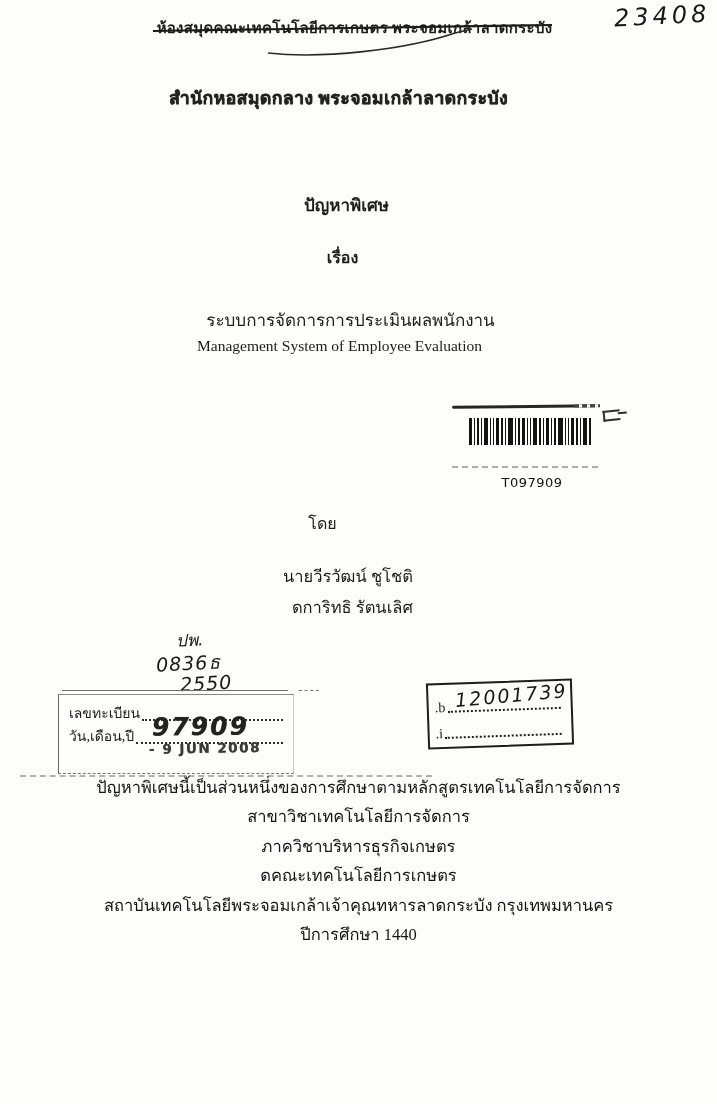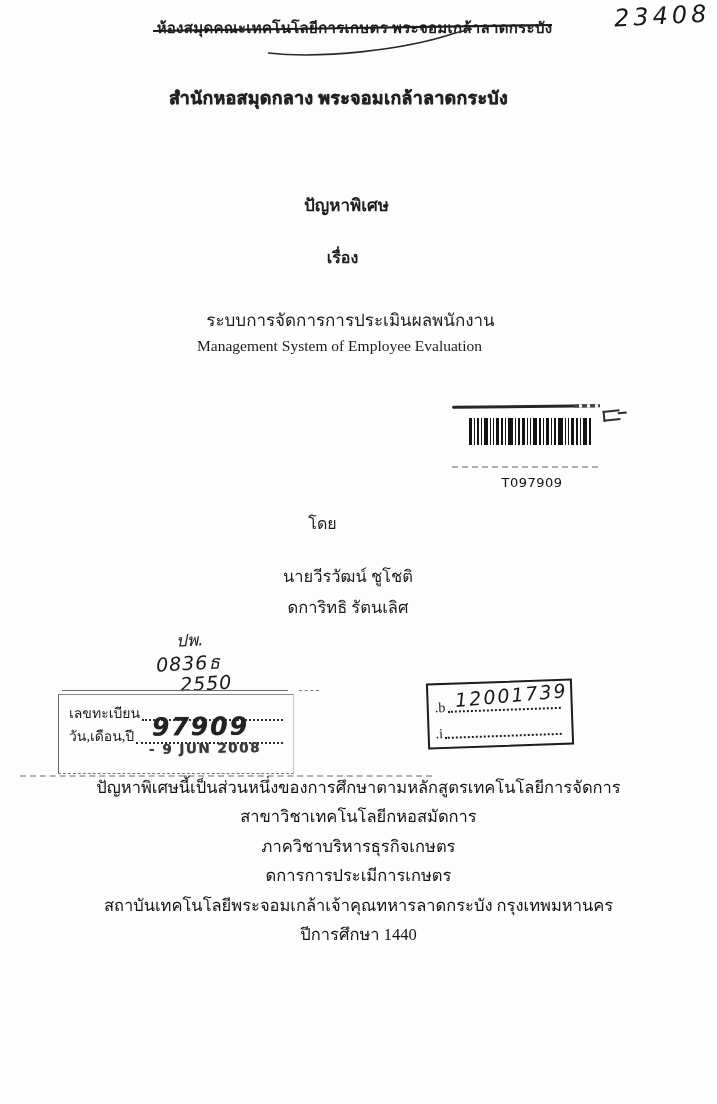--- a/index.html
+++ b/index.html
@@ -37,21 +37,21 @@
   .bars{position:absolute;left:17px;top:19px;height:27px;display:flex;align-items:stretch;}
   .bars div{background:#141414;margin-right:2px;}
   .barcode-label{position:absolute;left:17px;top:40px;width:126px;text-align:center;
     font-family:"DejaVu Sans","Liberation Sans",sans-serif;font-size:13px;letter-spacing:.5px;color:#111;margin-top:36px;}
   .barcode-dashline{position:absolute;left:0;top:67px;width:146px;border-top:2px dashed #9a9a9a;opacity:.8;}
   .clip-mark{position:absolute;left:151px;top:11px;width:15px;height:7px;
     border:2px solid #2f2f2f;border-right:none;transform:rotate(-6deg);}
   .clip-mark:after{content:"";position:absolute;right:-7px;top:1px;width:9px;height:2px;background:#2f2f2f;}
 
   .by-label{font-size:16px;}
-  .authors{left:283px;top:561px;font-size:16.5px;line-height:31px;text-align:center;}
+  .authors{left:283px;top:561px;font-size:16.5px;line-height:31px;text-align:right;}
 
   .hw-call{transform:rotate(-3deg);}
   .hw-callno{font-size:19px;letter-spacing:1px;}
 
   .rule-thin{border-top:1.2px solid #6e6e6e;height:0;}
   .rule-dash{border-top:1.5px dashed #777;height:0;}
 
   .stampbox{left:58px;top:694px;width:236px;height:80px;
     border-left:1.5px solid #666;border-top:1px solid #888;
     border-bottom:1px dashed #777;border-right:1px solid #c9c9c9;
@@ -175,20 +175,20 @@
       <span>.i</span>
       <span class="leader"></span>
     </div>
   </div>
   <div class="abs hand hw-bno">12001739</div>
 
   <div class="abs dashes-over-footer"></div>
 
   <div class="abs footer thai">
     <div>ปัญหาพิเศษนี้เป็นส่วนหนึ่งของการศึกษาตามหลักสูตรเทคโนโลยีการจัดการ</div>
-    <div>สาขาวิชาเทคโนโลยีกหอสมัดการ</div>
+    <div>สาขาวิชาเทคโนโลยีการจัดการ</div>
     <div>ภาควิชาบริหารธุรกิจเกษตร</div>
-    <div>ดการการประเมีการเกษตร</div>
+    <div>ดคณะเทคโนโลยีการเกษตร</div>
     <div>สถาบันเทคโนโลยีพระจอมเกล้าเจ้าคุณทหารลาดกระบัง กรุงเทพมหานคร</div>
     <div>ปีการศึกษา 1440</div>
   </div>
 
 </div>
 
 </body></html>

